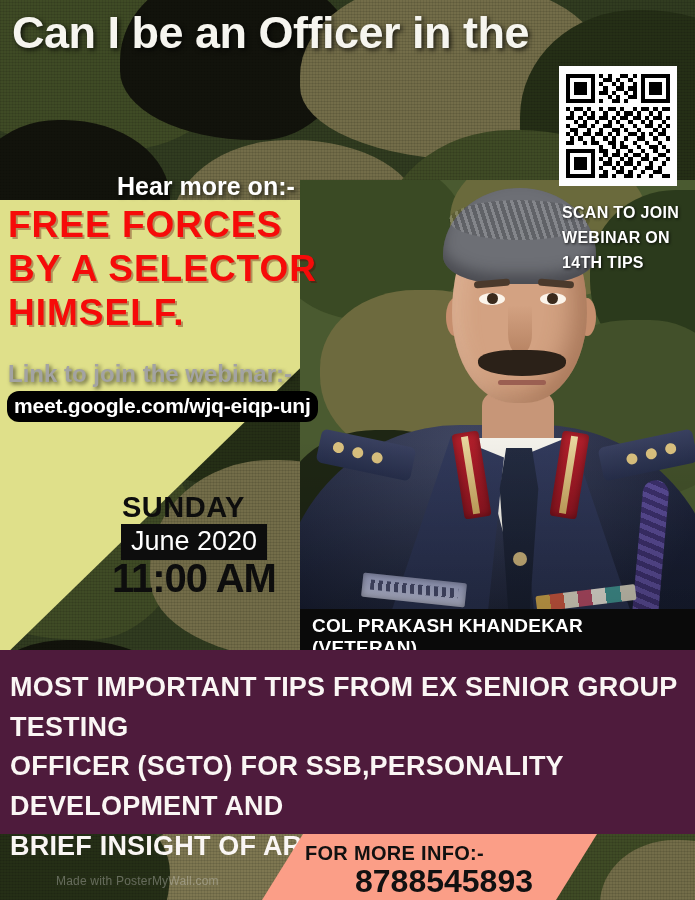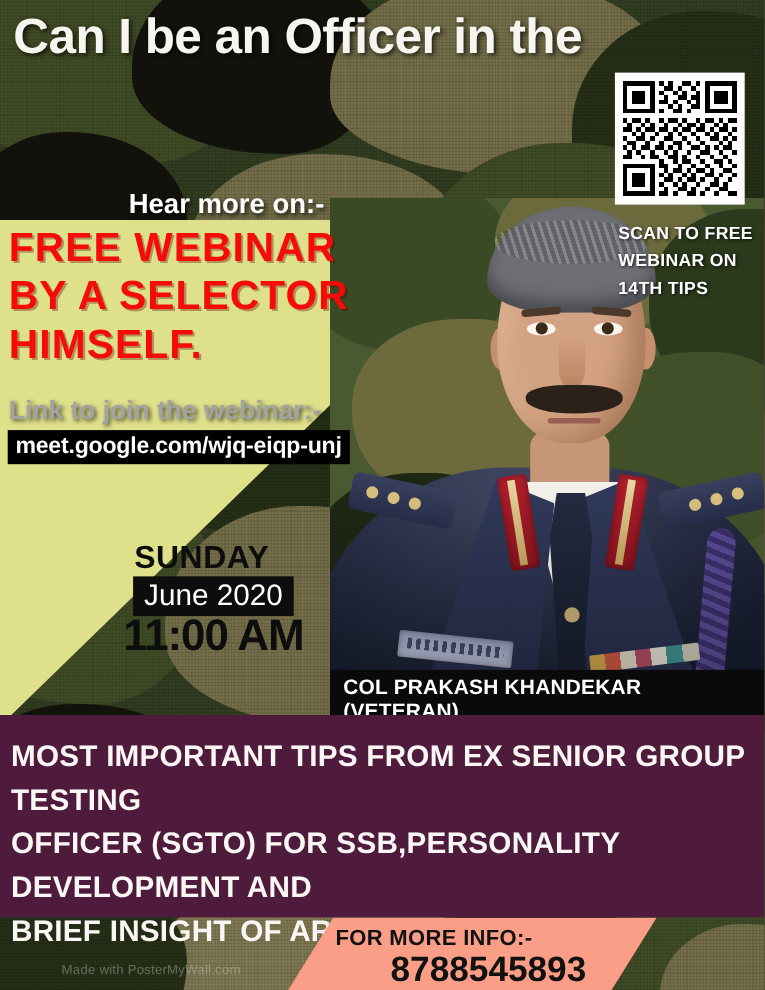--- a/index.html
+++ b/index.html
@@ -194,20 +194,21 @@
     position:absolute; left:8px; top:360px;
     color:#a3a3a3; font-weight:bold; font-size:24px;
     text-shadow:2px 2px 4px rgba(0,0,0,.65);
   }
   .linkbox{
     position:absolute; left:7px; top:391px;
     background:#000; color:#fff;
     font-weight:bold; font-size:21px;
     padding:3px 7px 4px 7px;
     letter-spacing:-.2px;
+    border-radius:12px;
   }
 
   
   .daynum{
     position:absolute; left:56px; top:496px;
     color:#0d0d0d; font-weight:bold; font-size:58px; line-height:1;
     letter-spacing:-2px;
   }
   .dayname{
     position:absolute; left:122px; top:491px;
@@ -360,21 +361,21 @@
     <div class="photo-shade"></div>
   </div>
 
   <div class="headline">
     <span class="l1">Can I be an Officer in the</span>
   </div>
 
   <div class="hear">Hear more on:-</div>
 
   <div class="redblock">
-    <span>FREE WEBINAR</span>
+    <span>FREE FORCES</span>
     <span>BY A SELECTOR</span>
     <span>HIMSELF.</span>
   </div>
 
   <div class="linklabel">Link to join the webinar:-</div>
   <div class="linkbox">meet.google.com/wjq-eiqp-unj</div>
 
   <div class="dayname">SUNDAY</div>
   <div class="monthbox">June 2020</div>
   <div class="timetxt">11:00 AM</div>
@@ -549,21 +550,21 @@
         <rect x="8" y="24" width="2" height="1"></rect>
           <rect x="11" y="24" width="1" height="1"></rect>
         <rect x="14" y="24" width="2" height="1"></rect>
           <rect x="17" y="24" width="1" height="1"></rect>
         <rect x="20" y="24" width="1" height="1"></rect>
           <rect x="23" y="24" width="2" height="1"></rect>
       </g>
     </svg>
   </div>
   <div class="scan">
-    <span>SCAN TO FREE</span>
+    <span>SCAN TO JOIN</span>
     <span>WEBINAR ON</span>
     <span>14TH TIPS</span>
   </div>
 
   <div class="namebar">COL PRAKASH KHANDEKAR (VETERAN)</div>
 
   <div class="purple"></div>
   <div class="purple-text">
     <span>MOST IMPORTANT TIPS FROM EX SENIOR GROUP TESTING</span>
     <span>OFFICER (SGTO) FOR SSB,PERSONALITY DEVELOPMENT AND</span>

